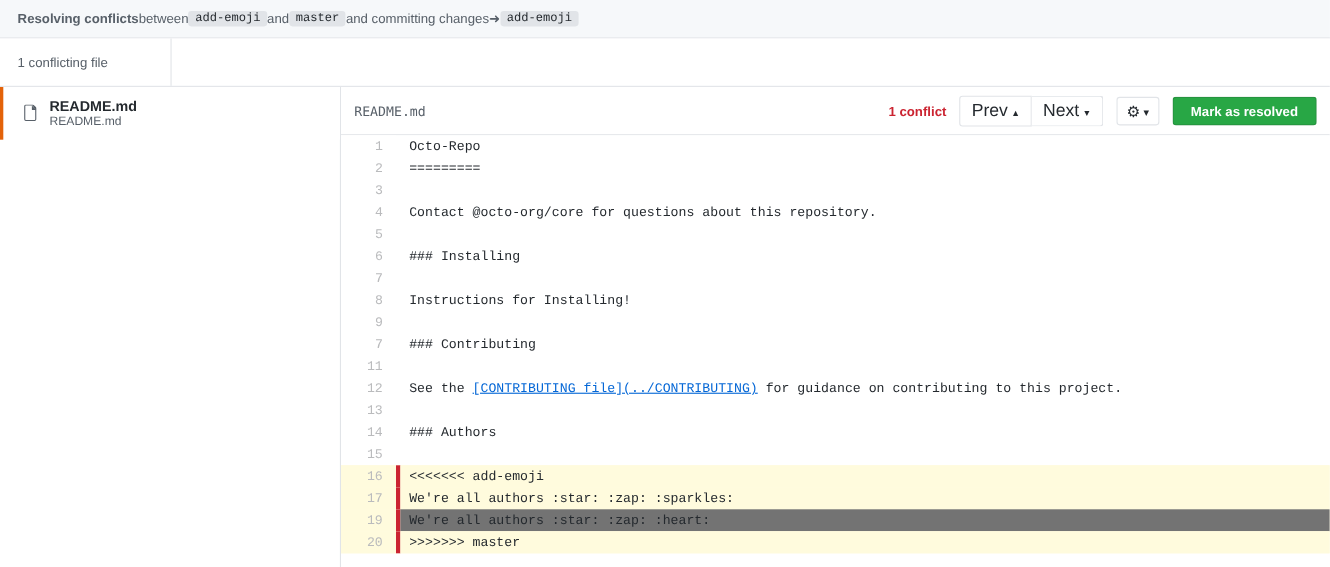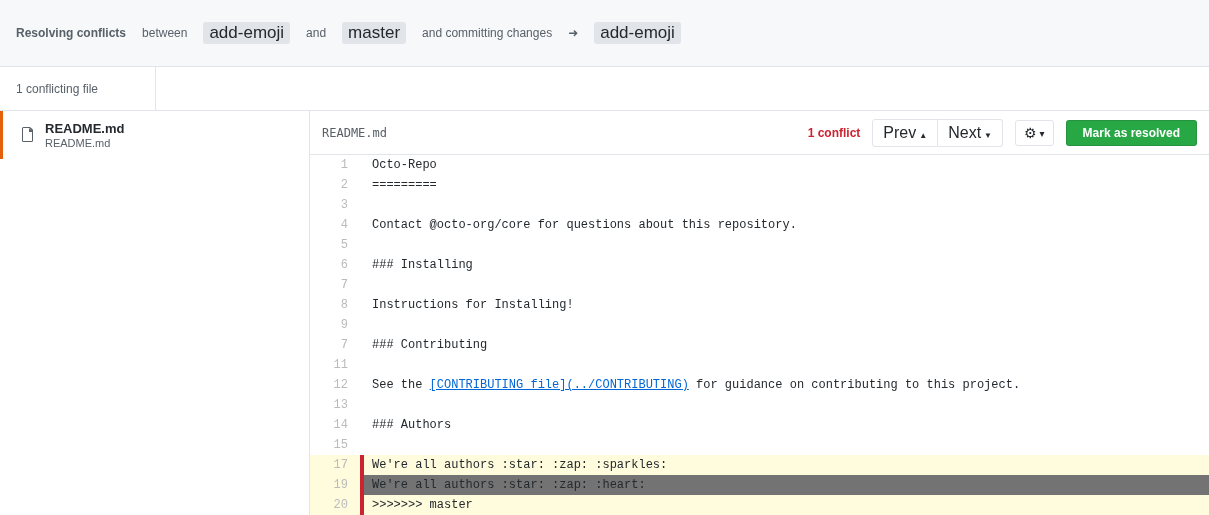--- a/index.html
+++ b/index.html
@@ -7,36 +7,36 @@
       font-family: -apple-system, BlinkMacSystemFont, "Segoe UI", Helvetica, Arial, sans-serif;
       font-size: 12px;
       background: #fff;
       color: #24292e;
     }
 
     
     .breadcrumb-bar {
       display: flex;
       align-items: center;
-      padding: 22px 16px;
+      padding: 10px 16px;
       background: #f6f8fa;
       border-bottom: 1px solid #e1e4e8;
       font-size: 12px;
       color: #586069;
-      gap: 16px;
+      gap: 0;
       flex-wrap: wrap;
     }
     .breadcrumb-bar .branch-badge {
       display: inline-block;
       background: #e1e4e8;
       border-radius: 3px;
       padding: 1px 6px;
-      font-size: 17px;
-      color: #24292e;
-      font-family: Liberation Sans, sans-serif;
+      font-size: 11px;
+      color: #24292e;
+      font-family: Liberation Mono, monospace;
     }
     .breadcrumb-bar .arrow {
       color: #586069;
       font-size: 12px;
     }
 
     
     .main-container {
       display: flex;
       flex-direction: column;
@@ -362,20 +362,25 @@
               <tr>
                 <td class="line-number">14</td>
                 <td style="width: 4px; padding: 0px;"></td>
                 <td class="line-content" style="padding-left: 8px;">### Authors</td>
               </tr>
               <tr>
                 <td class="line-number">15</td>
                 <td style="width: 4px; padding: 0px;"></td>
                 <td class="line-content" style="padding-left: 8px;"></td>
               </tr>
+              <tr style="background: rgb(255, 251, 221);">
+                <td class="line-number" style="background: rgb(255, 251, 221);">16</td>
+                <td style="width: 3px; padding: 0px; background: rgb(203, 36, 49);"></td>
+                <td class="line-content" style="background: rgb(255, 251, 221); padding-left: 8px;">&lt;&lt;&lt;&lt;&lt;&lt;&lt; add-emoji</td>
+              </tr>
               <tr style="background: rgb(255, 251, 221); margin-left: 24px;">
                 <td class="line-number" style="background: rgb(255, 251, 221);">17</td>
                 <td style="width: 3px; padding: 0px; background: rgb(203, 36, 49);"></td>
                 <td class="line-content" style="background: rgb(255, 251, 221); padding-left: 8px;">We're all authors :star: :zap: :sparkles:</td>
               </tr>
               <tr style="background: rgb(255, 251, 221);">
                 <td class="line-number" style="background: rgb(255, 251, 221);">19</td>
                 <td style="width: 3px; padding: 0px; background: rgb(203, 36, 49);"></td>
                 <td class="line-content" style="background: #737373; padding-left: 8px;">We're all authors :star: :zap: :heart:</td>
               </tr>

